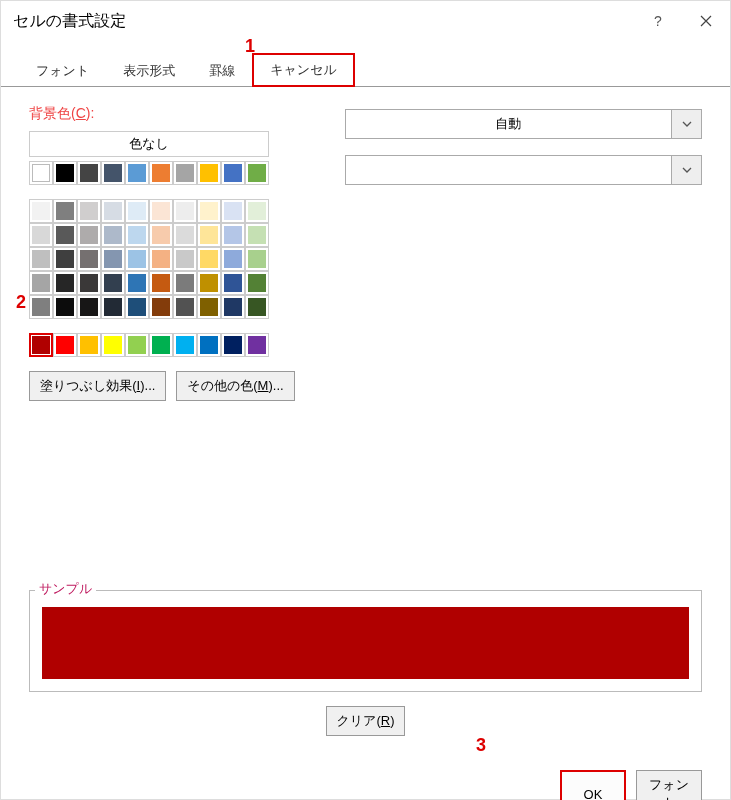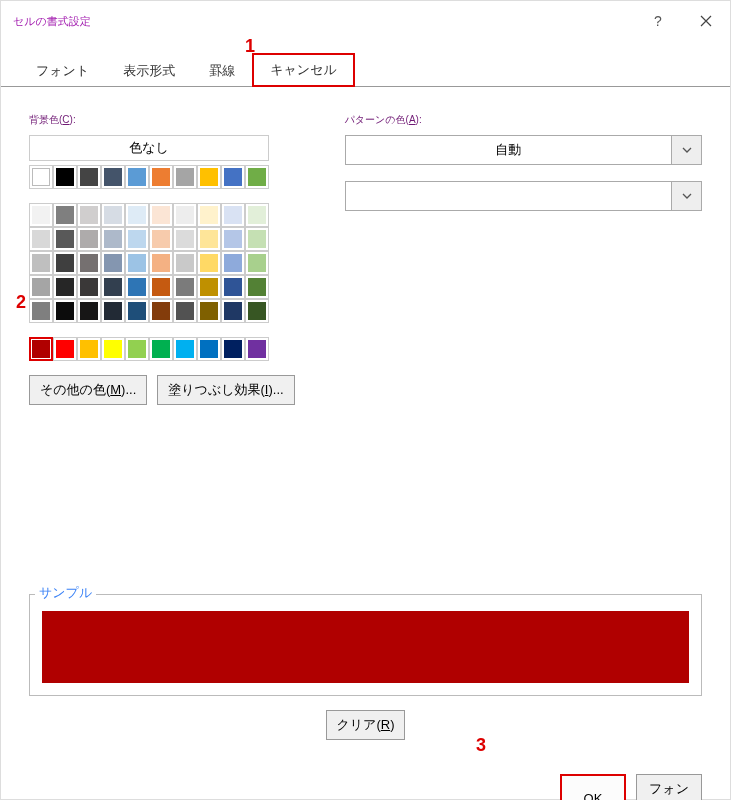--- a/index.html
+++ b/index.html
@@ -1,43 +1,43 @@
 <!DOCTYPE html>
 <html><head>
   <meta charset="utf-8">
   <style>
     * { box-sizing: border-box; margin: 0; padding: 0; font-family: "Yu Gothic UI", "Meiryo", "Segoe UI", sans-serif; }
     body { width: 731px; height: 800px; background: #fff; position: relative; }
     .dialog { width: 731px; height: 800px; border: 1px solid #ddd; background: #fff; }
     .titlebar { display: flex; align-items: center; justify-content: space-between; padding: 8px 12px; }
-    .title { font-size: 11px; color: #a21caf; }
+    .title { font-size: 16px; color: #000000; }
     .title-buttons { display: flex; gap: 24px; }
     .tb-btn { width: 24px; height: 24px; display: flex; align-items: center; justify-content: center; color: #555; cursor: default; font-size: 14px; }
     .tabs { display: flex; padding: 12px 18px 0 18px; align-items: flex-end; border-bottom: 1px solid #999; position: relative; }
     .tab { padding: 6px 16px; font-size: 13px; color: #333; cursor: default; border: 1px solid transparent; border-bottom: none; }
     .tab.active { border: 1px solid #999; border-bottom: 1px solid #fff; margin-bottom: -1px; background: #fff; }
     .tab.highlight-box { border: 2px solid #d00; }
     .content { padding: 18px 28px 10px 28px; display: flex; gap: 50px; }
     .col-left { }
     .col-right { flex: 1; }
-    .section-label { font-size: 10px; color: #701a75; margin-bottom: 8px; margin-top: 8px; }
+    .section-label { font-size: 14px; color: #ef4444; margin-bottom: 8px; }
     .no-color-btn { width: 240px; height: 26px; border: 1px solid #ccc; background: #fff; text-align: center; font-size: 13px; line-height: 24px; cursor: default; margin-bottom: 4px; }
     .swatch-grid { display: grid; grid-template-columns: repeat(10, 24px); gap: 0; margin-bottom: 14px; }
     .swatch { width: 24px; height: 24px; border: 1px solid #ccc; cursor: default; background-clip: content-box; padding: 2px; }
     .swatch .chip { width: 18px; height: 18px; }
     .swatch-block2 { margin-top: 6px; }
     .swatch-standard { margin-top: 6px; }
     .sw-selected { border: 2px solid #d00; padding: 1px; }
     .btn { border: 1px solid #999; background: #f0f0f0; padding: 5px 10px; font-size: 13px; cursor: default; }
     .fill-buttons { display: flex; gap: 10px; margin-top: 8px; }
     .dd { display: flex; margin-bottom: 16px; margin-top: 4px; }
     .dd-body { flex: 1; height: 30px; border: 1px solid #aaa; display: flex; align-items: center; justify-content: center; font-size: 13px; background: #fff; }
     .dd-arrow { width: 30px; height: 30px; border: 1px solid #aaa; border-left: none; background: #eee; display: flex; align-items: center; justify-content: center; font-size: 12px; color: #555; }
     .sample-area { margin: 160px 28px 0 28px; }
-    .sample-label { font-size: 13px; color: #3b82f6; background: #fff; position: relative; top: 8px; left: 6px; display: inline-block; padding: 0 4px; }
+    .sample-label { font-size: 13px; color: #be185d; background: #fff; position: relative; top: 8px; left: 6px; display: inline-block; padding: 0 4px; }
     .sample-box { border: 1px solid #bbb; padding: 16px 12px 12px 12px; }
     .sample-fill { height: 72px; width: 100%; }
     .clear-row { display: flex; justify-content: center; padding: 14px 28px 0 28px; }
     .footer { display: flex; justify-content: flex-end; gap: 10px; padding: 34px 28px 14px 28px; position: relative; }
     .footer .btn { width: 66px; text-align: center; }
     .btn.ok-highlight { border: 2px solid #d00; background: #fcfcfc; }
     .annot { position: absolute; color: #d00; font-weight: bold; font-size: 18px; font-family: Arial, sans-serif; z-index: 50; pointer-events: none; }
     u { text-decoration: underline; }
   </style>
 </head>
@@ -282,27 +282,26 @@
           </div>
           <div class="swatch">
             <div class="chip" style="background: rgb(0, 32, 96);"></div>
           </div>
           <div class="swatch">
             <div class="chip" style="background: rgb(112, 48, 160);"></div>
           </div>
         </div>
 
       <div class="fill-buttons">
+        <button class="btn">塗りつぶし効果(<u>I</u>)...</button>
         <button class="btn">その他の色(<u>M</u>)...</button>
-        <button class="btn">塗りつぶし効果(<u>I</u>)...</button>
       </div>
     </div>
 
     <div class="col-right">
-      <div class="section-label">パターンの色(<u>A</u>):</div>
       <div class="dd">
         <div class="dd-body">自動</div>
         <div class="dd-arrow">
           <svg width="10" height="6" viewBox="0 0 10 6">
               <path d="M1 1 L5 5 L9 1" stroke="#555" stroke-width="1.3" fill="none"></path>
             </svg>
         </div>
       </div>
       <div class="dd">
         <div class="dd-body"></div>

